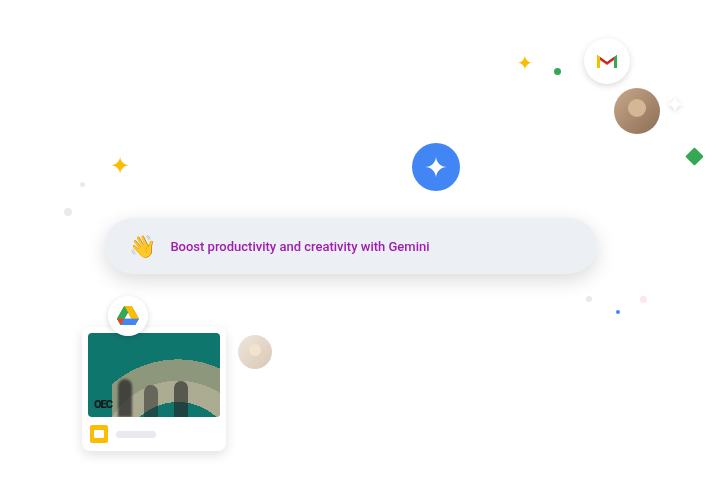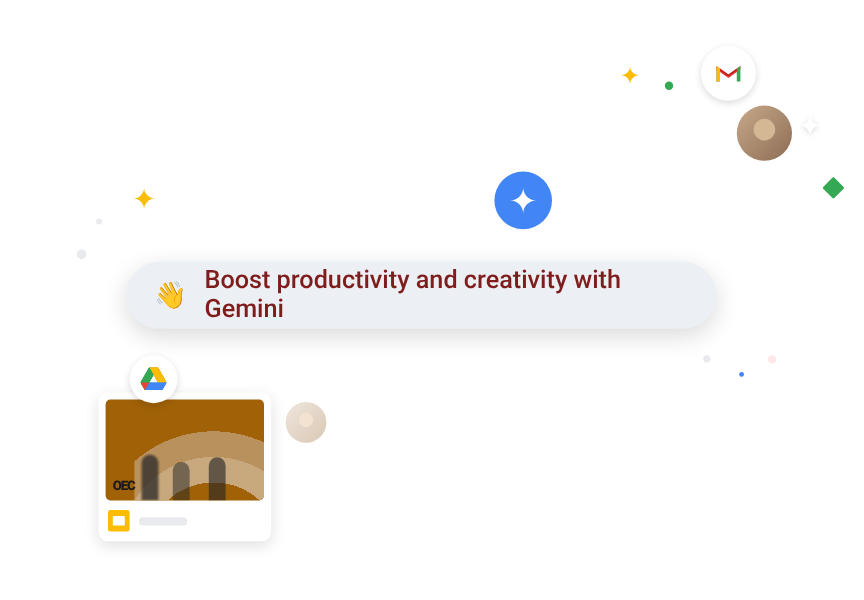--- a/index.html
+++ b/index.html
@@ -27,23 +27,23 @@
       background: #ecf0f4;
       border-radius: 28px;
       display: flex;
       align-items: center;
       padding: 0 24px;
       gap: 14px;
       box-shadow: 0 6px 20px rgba(0,0,0,0.15);
     }
     .banner .emoji { font-size: 22px; }
     .banner .text {
-      font-size: 21px;
+      font-size: 13px;
       font-weight: 500;
-      color: #7f1d1d;
+      color: #a21caf;
     }
     
     
     .sparkle-4 {
       width: 0; height: 0;
       position: relative;
     }
     .sparkle-4::before {
       content: '✦';
       position: absolute;
@@ -157,21 +157,21 @@
       background: #fff;
       border-radius: 8px;
       box-shadow: 0 4px 12px rgba(0,0,0,0.12);
       padding: 6px;
       z-index: 2;
     }
     .slides-thumb {
       width: 100%;
       height: 84px;
       border-radius: 4px;
-      background: #a16207;
+      background: #0f766e;
       position: relative;
       overflow: hidden;
       padding-left: 24px;
     }
     .arch {
       position: absolute;
       top: 0; bottom: 0;
       width: 100%;
       background: radial-gradient(circle at 50% 150%, transparent 40%, rgba(210,185,155,0.8) 40% 55%, transparent 55%),
                   radial-gradient(circle at 50% 150%, transparent 55%, rgba(195,165,130,0.7) 55% 70%, transparent 70%);

